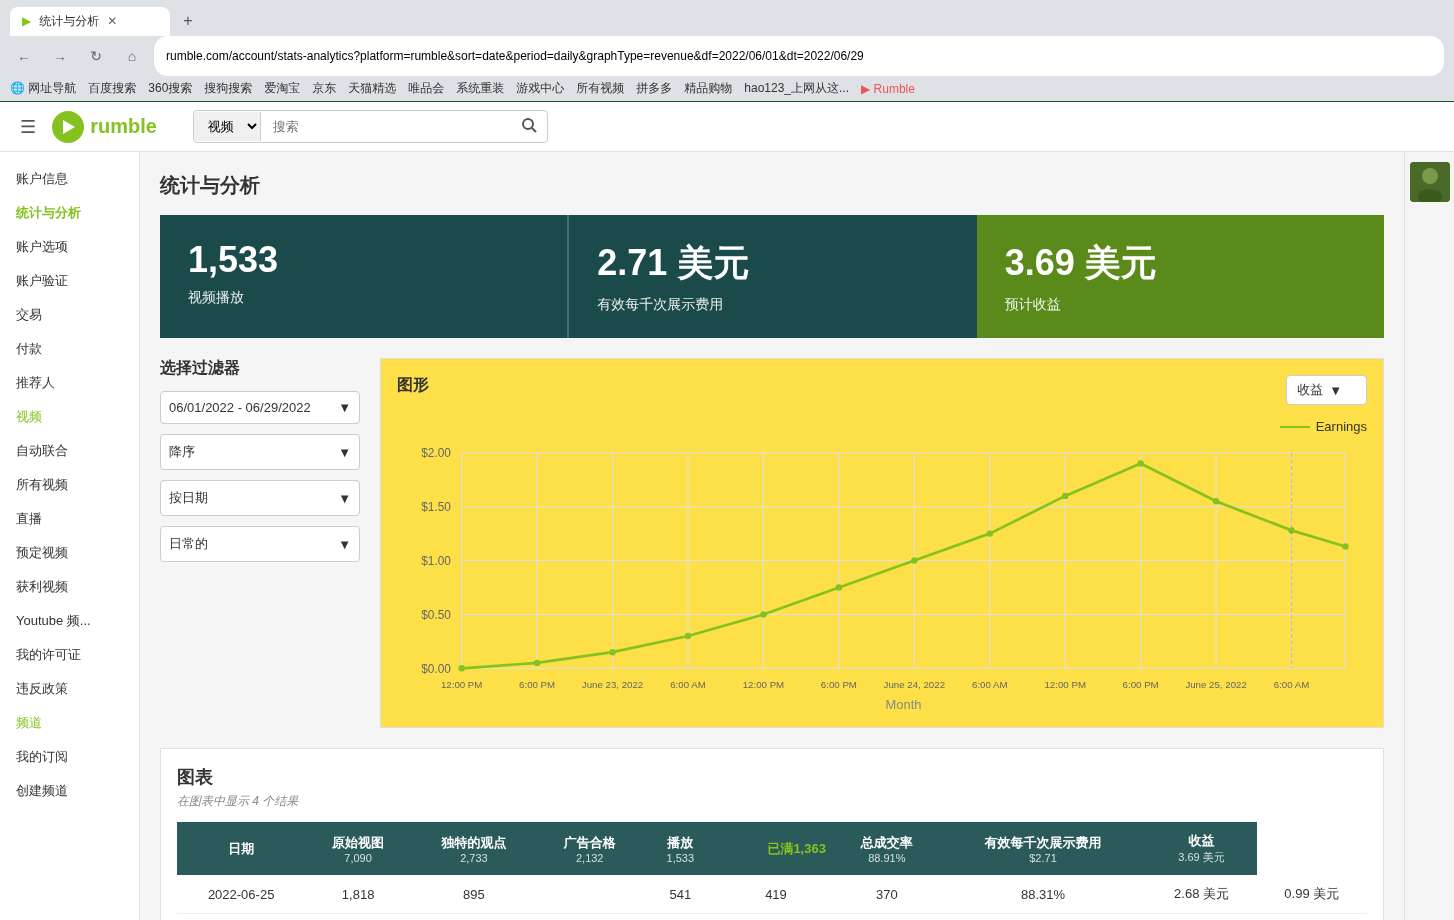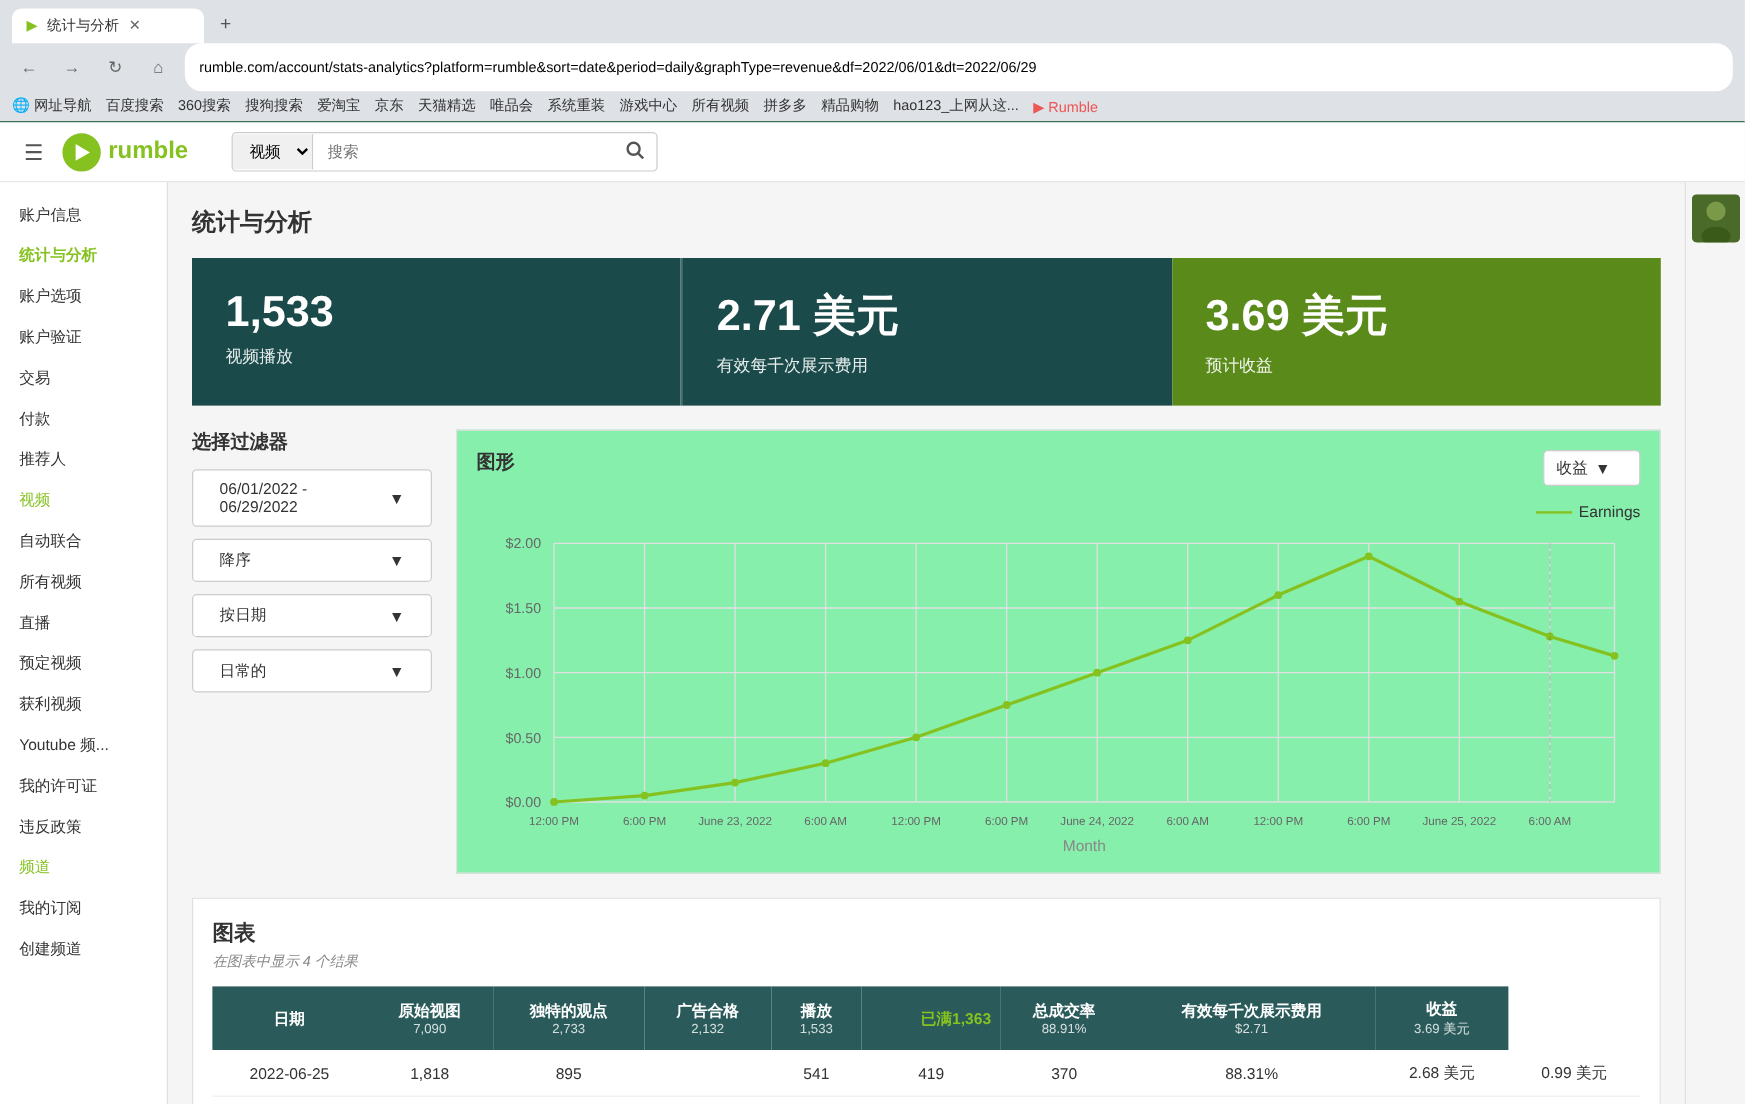--- a/index.html
+++ b/index.html
@@ -46,22 +46,22 @@
     .stat-card.dark { background: #1a4a4a; }
     .stat-card.mid { background: #1a4a4a; }
     .stat-card.green { background: #5a8a1a; }
     .stat-number { font-size: 36px; font-weight: bold; margin-bottom: 8px; }
     .stat-label { font-size: 14px; opacity: 0.9; }
 
     
     .filters-chart-row { display: flex; gap: 20px; margin-bottom: 20px; }
     .filters-panel { width: 200px; flex-shrink: 0; }
     .filters-title { font-size: 16px; font-weight: bold; margin-bottom: 12px; }
-    .filter-select { width: 100%; border: 1px solid #ccc; border-radius: 4px; padding: 8px 22px; font-size: 13px; background: white; cursor: pointer; display: flex; align-items: center; justify-content: space-between; margin-bottom: 10px; }
-    .chart-panel { flex: 1; background: #86efac; border: 1px solid #e0e0e0; padding: 16px; }
+    .filter-select { width: 100%; border: 1px solid #ccc; border-radius: 4px; padding: 8px 8px; font-size: 13px; background: white; cursor: pointer; display: flex; align-items: center; justify-content: space-between; margin-bottom: 10px; }
+    .chart-panel { flex: 1; background: #fde047; border: 1px solid #e0e0e0; padding: 16px; }
     .chart-header { display: flex; justify-content: space-between; align-items: flex-start; margin-bottom: 10px; }
     .chart-title { font-size: 16px; font-weight: bold; }
     .chart-dropdown { border: 1px solid #ccc; padding: 5px 24px 5px 10px; font-size: 13px; border-radius: 4px; background: white; cursor: pointer; position: relative; display: flex; align-items: center; gap: 6px; }
     .chart-legend { display: flex; align-items: center; gap: 6px; font-size: 13px; justify-content: flex-end; margin-bottom: 8px; margin-top: 14px; }
     .legend-line { width: 30px; height: 2px; background: #85c220; }
 
     
     .table-section { background: white; border: 1px solid #e0e0e0; padding: 16px; }
     .table-title { font-size: 18px; font-weight: bold; margin-bottom: 4px; }
     .table-subtitle { font-size: 12px; color: #888; margin-bottom: 12px; font-style: italic; }

